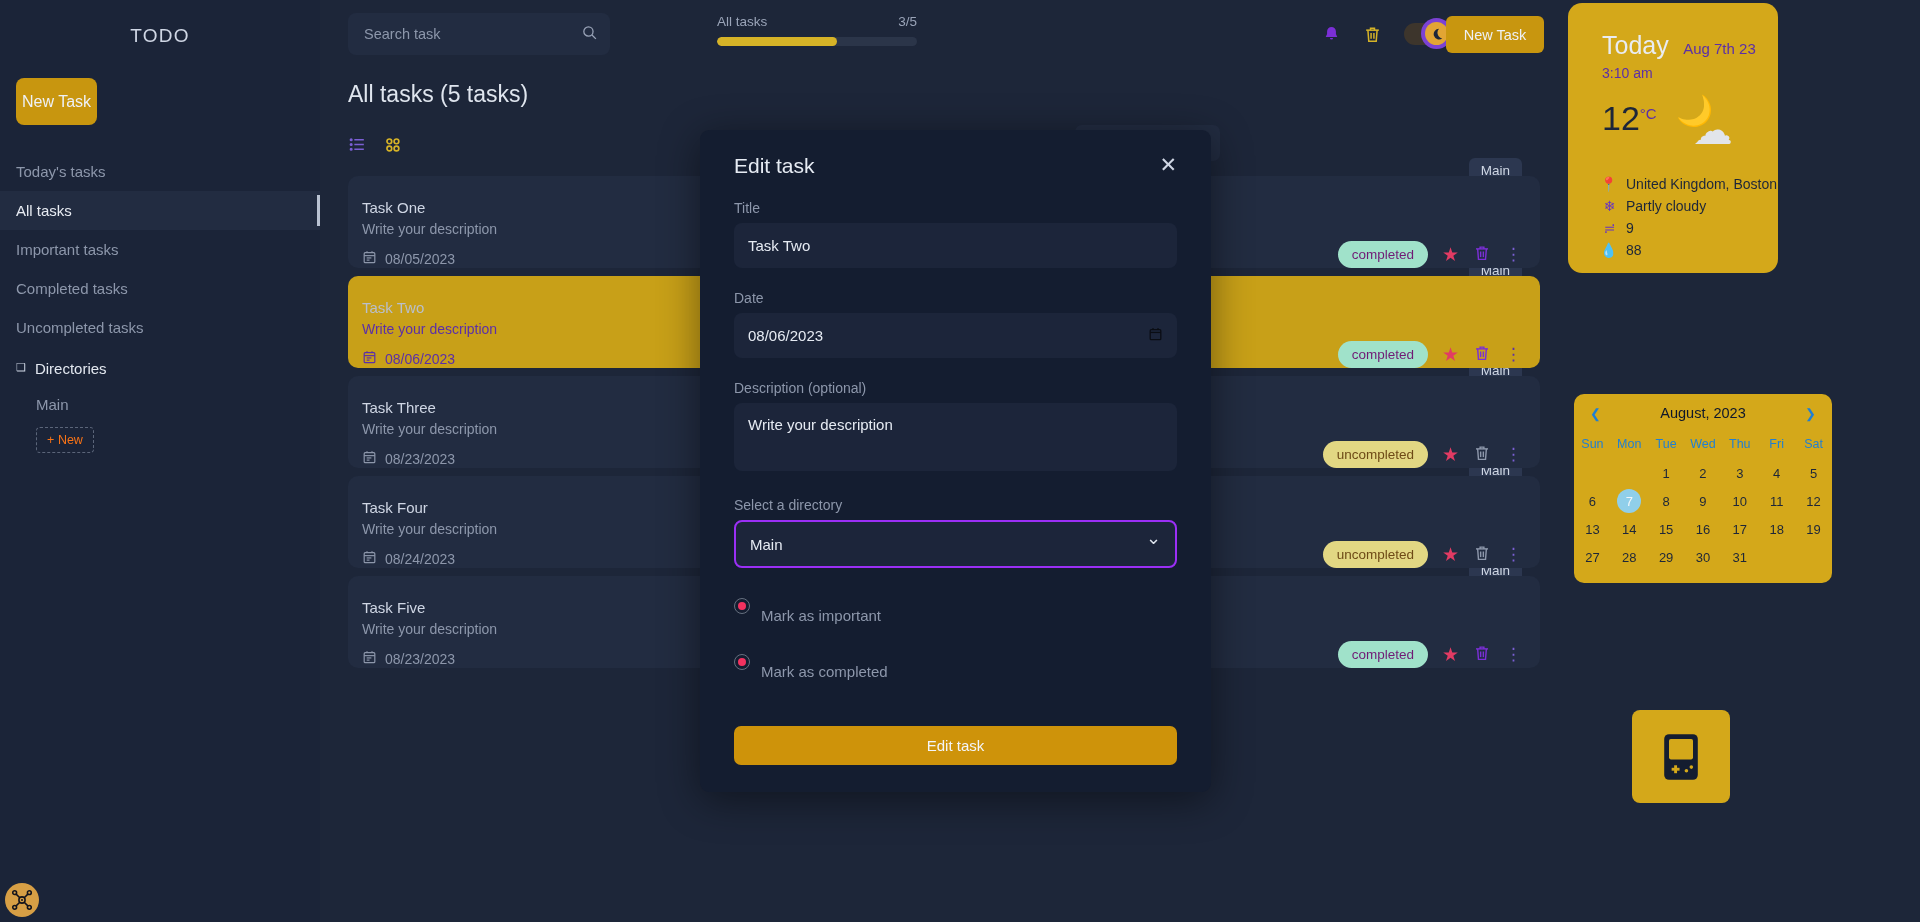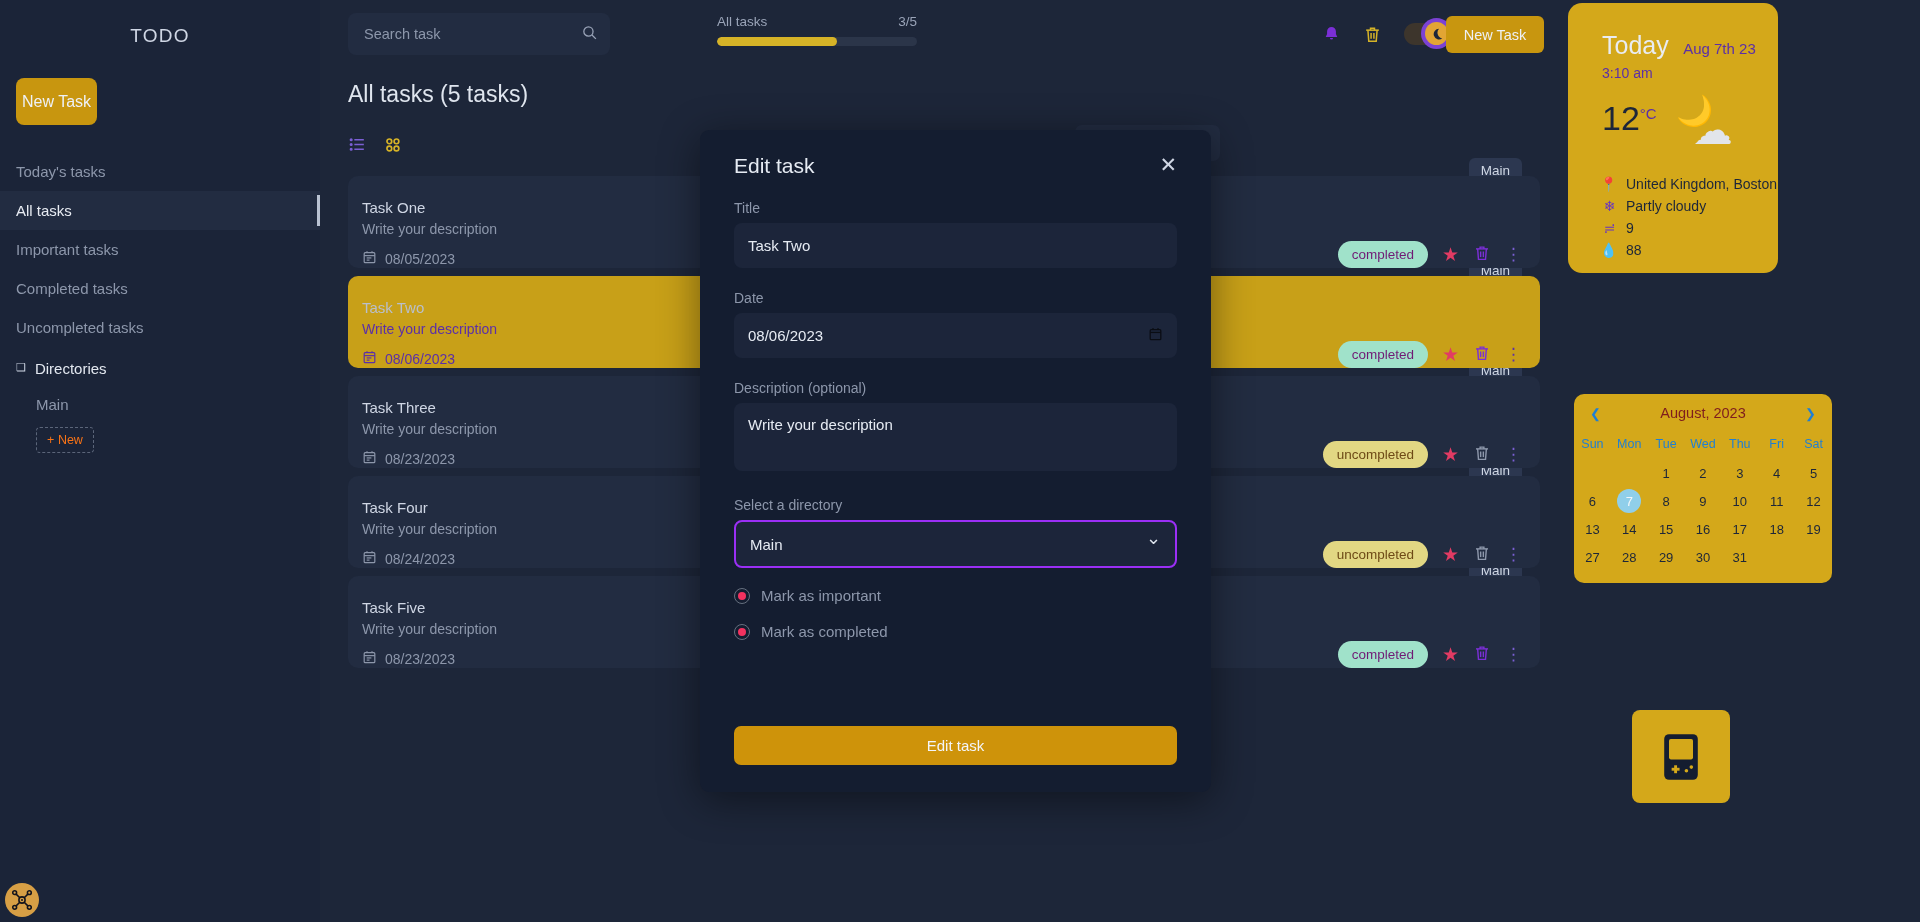--- a/index.html
+++ b/index.html
@@ -270,21 +270,21 @@
     width: 258px;
     background: #d4a81a;
     border-radius: 10px;
     padding: 11px 0 12px 0;
   }
   .cal-head {
     display: flex; align-items: center; justify-content: space-between;
     padding: 0 16px 0 16px;
     margin-bottom: 13px;
   }
-  .cal-title { font-size: 14.5px; color: #7f1d1d; }
+  .cal-title { font-size: 14.5px; color: #0f172a; }
   .cal-nav { color: #1f7fd4; font-size: 13px; cursor: pointer; }
   table.cal { border-collapse: collapse; width: 100%; }
   table.cal th {
     font-size: 12.5px; color: #1f7fd4; font-weight: normal;
     padding: 3px 0 8px 0; width: 14.28%;
   }
   table.cal td {
     font-size: 13px; color: #1d2639; text-align: center;
     height: 28px; padding: 0;
   }
@@ -348,21 +348,21 @@
   .radio-row {
     display: flex; align-items: center; gap: 11px;
     margin-top: 19px; cursor: pointer;
   }
   .radio {
     width: 16px; height: 16px; border-radius: 50%;
     border: 1.6px solid #66707f;
     display: flex; align-items: center; justify-content: center;
   }
   .radio .dot { width: 8px; height: 8px; border-radius: 50%; background: #f2325f; }
-  .radio-label { font-size: 15px; color: #8d97ab; }
+  .radio-label { font-size: 15px; color: #8d97ab; margin-top: 20px; }
   .edit-submit {
     position: absolute; left: 34px; bottom: 27px;
     width: 443px; height: 39px;
     background: #ce930a; border: none; border-radius: 7px;
     color: #f3f5f9; font-size: 15px; cursor: pointer;
     font-family: "Liberation Sans", sans-serif;
   }
 </style>
 </head>
 <body>

